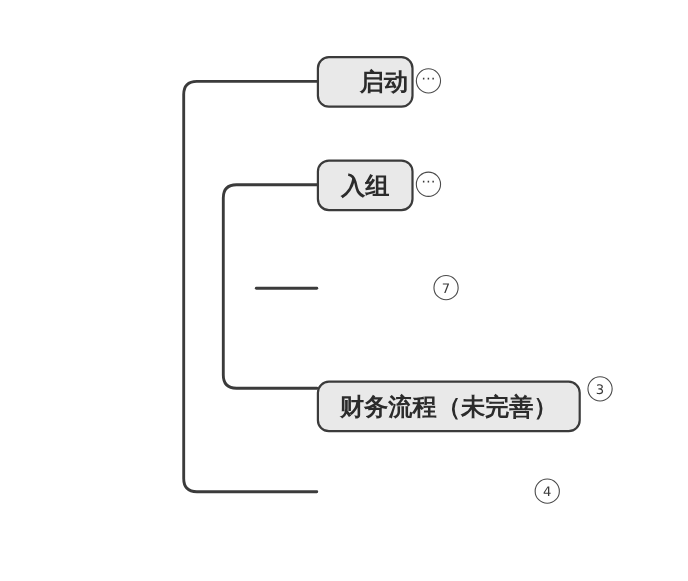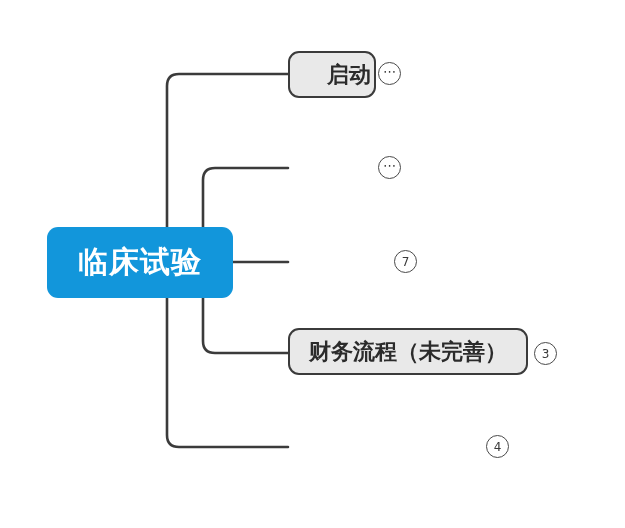--- a/index.html
+++ b/index.html
@@ -83,40 +83,40 @@
     <g fill="none" stroke="#3b3b3b" stroke-width="2.6" stroke-linecap="round" stroke-linejoin="round">
 
       <path d="M 288 74 L 179 74 Q 167 74 167 86 L 167 435 Q 167 447 179 447 L 288 447"></path>
 
       <path d="M 288 168 L 215 168 Q 203 168 203 180 L 203 341 Q 203 353 215 353 L 288 353"></path>
 
       <path d="M 233 262 L 288 262"></path>
     </g>
   </svg>
 
-  <div class="node node-root" style="left:47px; top:227px; width:186px; height:71px;">
-    <span>临床试验</span>
-  </div>
 
   <div class="node node-child" style="left:288px; top:51px; width:88px; height:47px;padding-left:34px;">
     <span>启动</span>
   </div>
   <div class="badge dots" style="left:378px; top:62px;">
     <span>⋯</span>
   </div>
 
+  <div class="node node-child" style="left:288px; top:145px; width:88px; height:47px;">
+    <span>入组</span>
+  </div>
   <div class="badge dots" style="left:378px; top:156px;">
     <span>⋯</span>
   </div>
 
   <div class="badge" style="left:394px; top:250px;">
     <span>7</span>
   </div>
 
-  <div class="node node-child" style="left:288px; top:328px; width:240px; height:47px;">
+  <div class="node node-child" style="left:288px; top:346px; width:240px; height:47px;">
     <span>财务流程（未完善）</span>
   </div>
   <div class="badge" style="left:534px; top:342px;">
     <span>3</span>
   </div>
 
   <div class="badge" style="left:486px; top:435px;">
     <span>4</span>
   </div>
 

